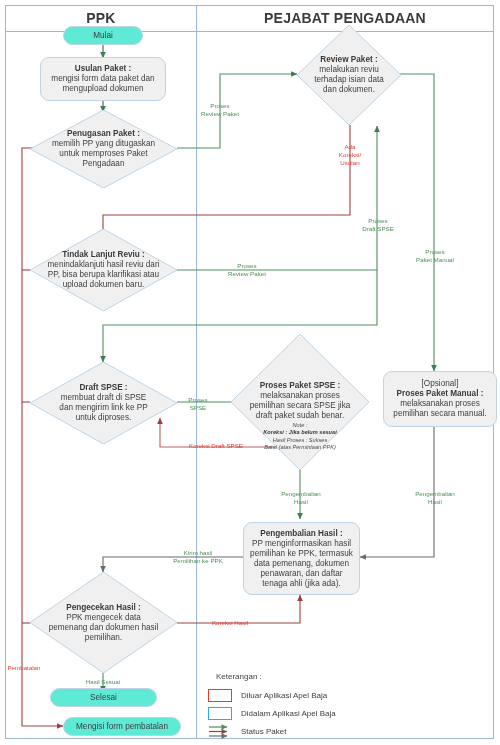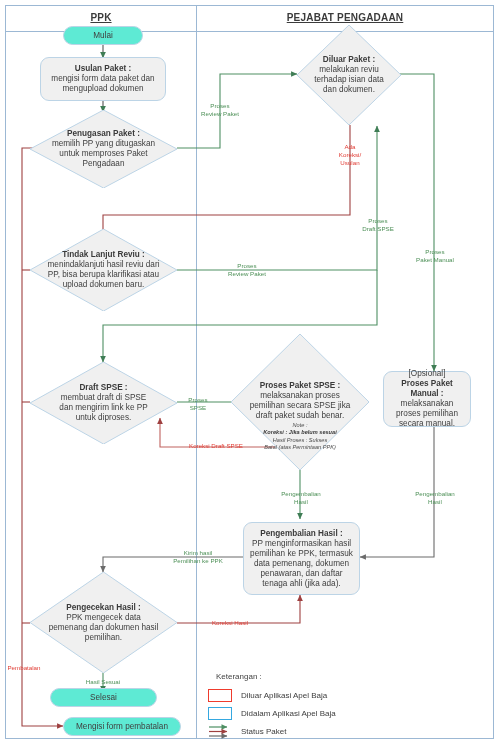--- a/index.html
+++ b/index.html
@@ -4,21 +4,21 @@
 <style>
   html,body{margin:0;padding:0;background:#ffffff;}
   body{font-family:"Liberation Sans","DejaVu Sans",sans-serif;}
   #page{position:relative;width:500px;height:745px;overflow:hidden;background:#fff;}
 
   
   .frame{position:absolute;left:5px;top:5px;width:489px;height:734px;border:1px solid #9cb8d4;box-sizing:border-box;}
   .lane-div{position:absolute;left:196px;top:5px;width:1px;height:734px;background:#9cb8d4;}
   .hdr-line{position:absolute;left:5px;top:31px;width:489px;height:1px;background:#9cb8d4;}
   .lane-title{position:absolute;top:10px;height:16px;line-height:16px;text-align:center;
-              font-size:10px;font-weight:bold;color:#3b3b3b;letter-spacing:.2px;text-decoration:underline;}
+              font-size:14px;font-weight:bold;color:#3b3b3b;letter-spacing:.2px;}
   #lane-ppk{left:6px;width:190px;}
   #lane-pp{left:197px;width:296px;}
 
   
   #wires{position:absolute;left:0;top:0;width:500px;height:745px;}
 
   
   .node{position:absolute;box-sizing:border-box;display:flex;align-items:center;
         justify-content:center;text-align:center;color:#404040;}
   .node .txt{line-height:1.22;padding:0 4px;}
@@ -127,21 +127,21 @@
       <b>Penugasan Paket :</b><br>
       <span>memilih PP yang ditugaskan untuk memproses Paket Pengadaan</span>
     </span>
   </div>
 
   <div class="node diamond" style="left:297px;top:25px;width:104px;height:100px;">
     <svg class="dshape" viewBox="0 0 104 100" preserveAspectRatio="none">
       <polygon points="52,0 104,50 52,100 0,50" fill="#f0f0f0" stroke="#bcd4e6" stroke-width="1"></polygon>
     </svg>
     <span class="txt" style="width:82px;">
-      <b>Diluar Paket :</b><br>
+      <b>Review Paket :</b><br>
       <span>melakukan reviu terhadap isian data dan dokumen.</span>
     </span>
   </div>
 
   <div class="node diamond" style="left:30px;top:229px;width:147px;height:82px;">
     <svg class="dshape" viewBox="0 0 147 82" preserveAspectRatio="none">
       <polygon points="73.5,0 147,41 73.5,82 0,41" fill="#f0f0f0" stroke="#bcd4e6" stroke-width="1"></polygon>
     </svg>
     <span class="txt" style="width:112px;">
       <b>Tindak Lanjut Reviu :</b><br>
@@ -168,21 +168,21 @@
       <span>melaksanakan proses pemilihan secara SPSE jika draft paket sudah benar.</span>
       <span class="note">
         <span>Note :</span><br>
         <b>Koreksi : Jika belum sesuai</b><br>
         <span>Hasil Proses : Sukses</span><br>
         <span>Batal (atas Permintaan PPK)</span>
       </span>
     </span>
   </div>
 
-  <div class="node rrect" style="left:383px;top:371px;width:88px;height:56px;">
+  <div class="node rrect" style="left:383px;top:371px;width:114px;height:56px;">
     <span class="txt">
       <span>[Opsional]</span><br>
       <b>Proses Paket Manual :</b><br>
       <span>melaksanakan proses pemilihan secara manual.</span>
     </span>
   </div>
 
   <div class="node diamond" style="left:30px;top:572px;width:147px;height:101px;">
     <svg class="dshape" viewBox="0 0 147 101" preserveAspectRatio="none">
       <polygon points="73.5,0 147,50.5 73.5,101 0,50.5" fill="#f0f0f0" stroke="#bcd4e6" stroke-width="1"></polygon>

